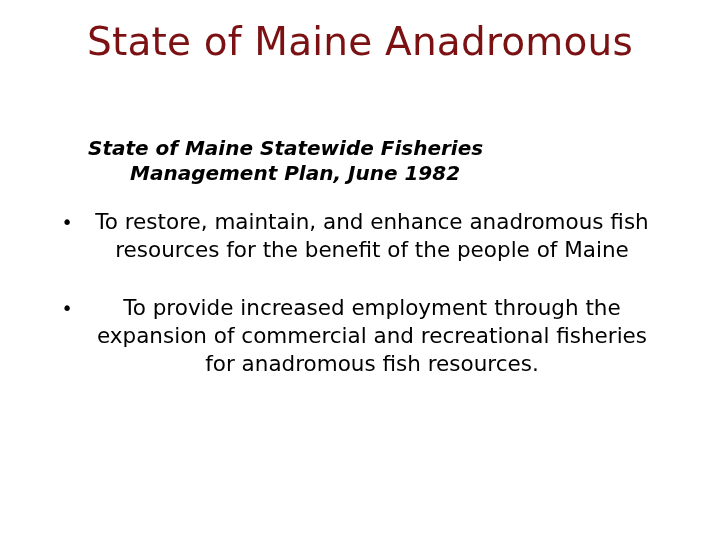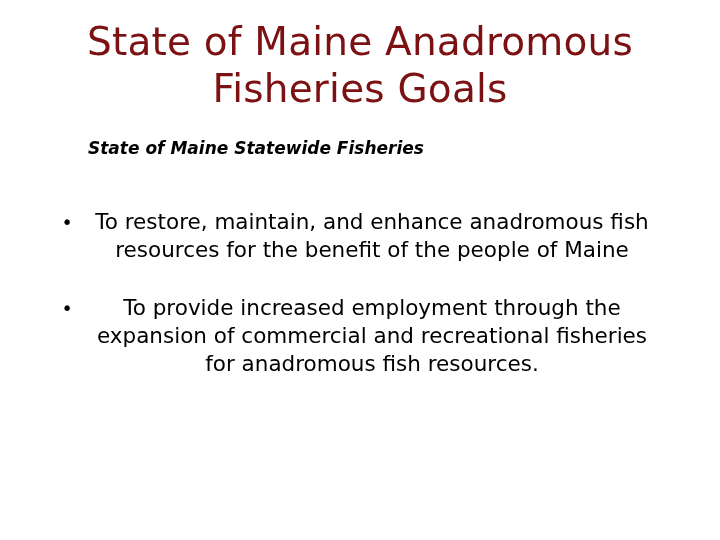--- a/index.html
+++ b/index.html
@@ -44,21 +44,21 @@
   
   .subtitle {
     position: absolute;
     left: 88px;
     top: 136px;
     width: 560px;
     color: #000000;
     font-family: "DejaVu Sans", "Liberation Sans", sans-serif;
     font-style: italic;
     font-weight: bold;
-    font-size: 17px;
+    font-size: 20px;
     line-height: 25px;
   }
   .subtitle .sub-line-1 {
     display: block;
     white-space: nowrap;
   }
   .subtitle .sub-line-2 {
     display: block;
     padding-left: 42px;
     white-space: nowrap;
@@ -101,25 +101,25 @@
     text-align: center;
   }
 </style>
 </head>
 <body>
 
 <div class="slide">
 
   <div class="slide-title">
     <span class="title-line">State of Maine Anadromous</span>
-    <span class="title-line">Fisheries Goals</span>
   </div>
 
   <div class="subtitle">
     <span class="sub-line-1">State of Maine Statewide Fisheries</span>
+    <span class="sub-line-2">Management Plan, June 1982</span>
   </div>
 
   <div class="body-list">
 
     <div class="bullet-item">
       <span class="bullet-marker">•</span>
       <span class="bullet-text">To restore, maintain, and enhance anadromous fish resources for the benefit of the people of Maine</span>
     </div>
 
     <div class="bullet-item">

